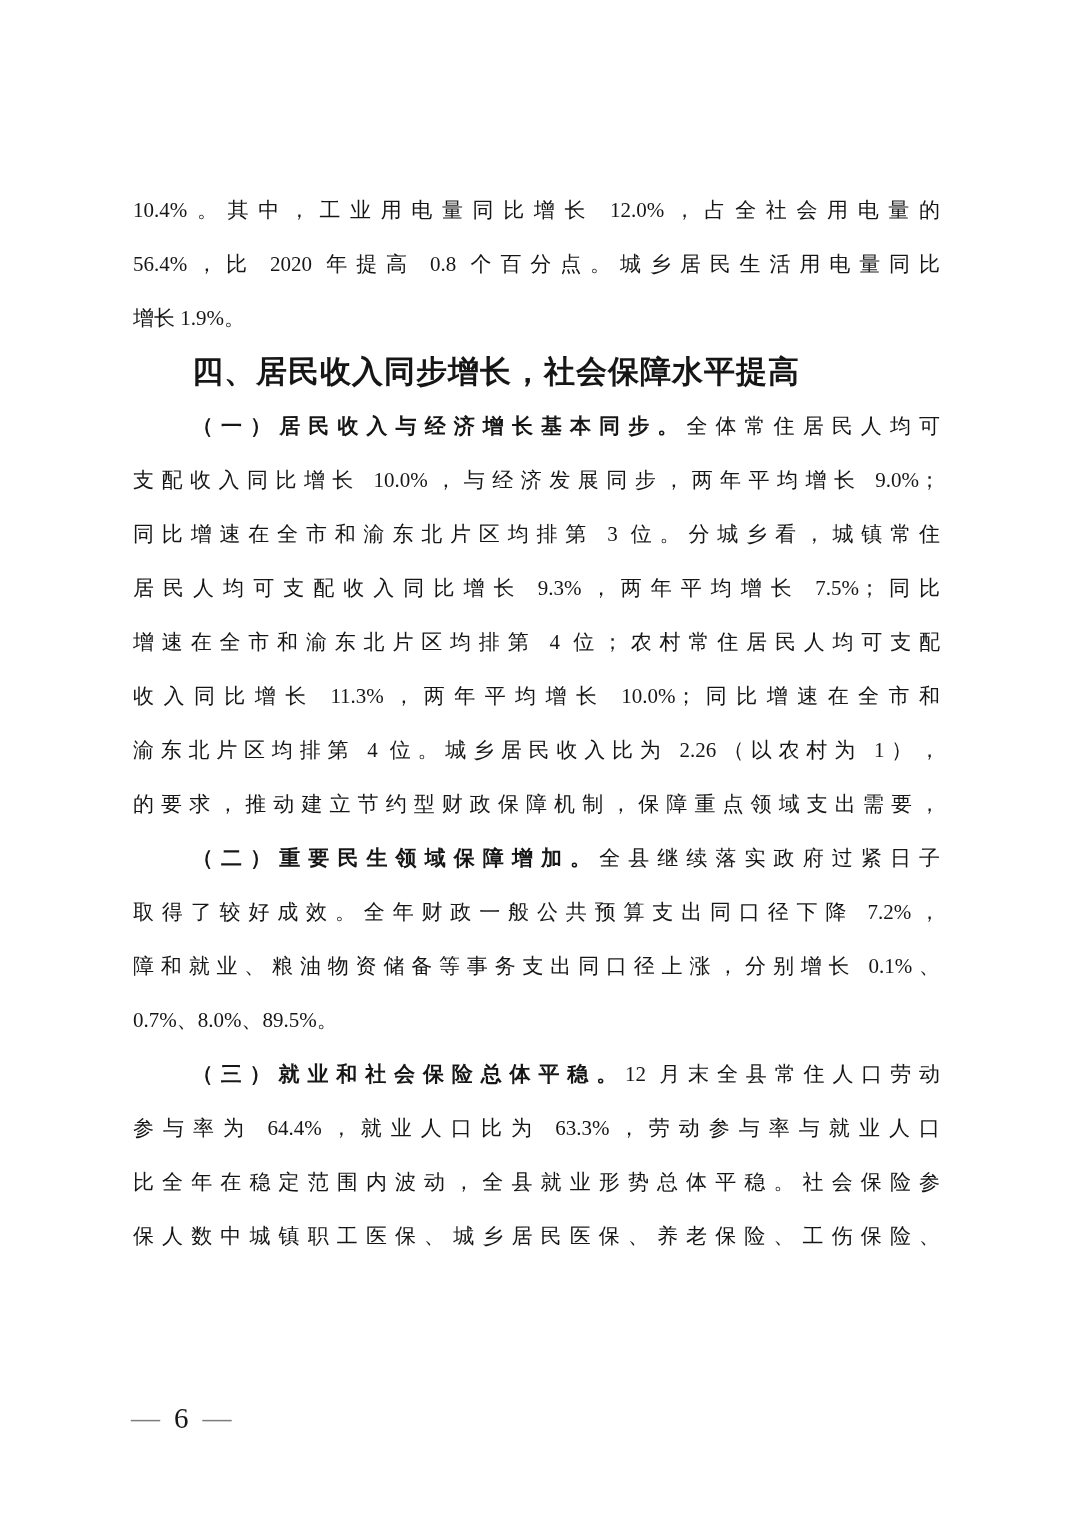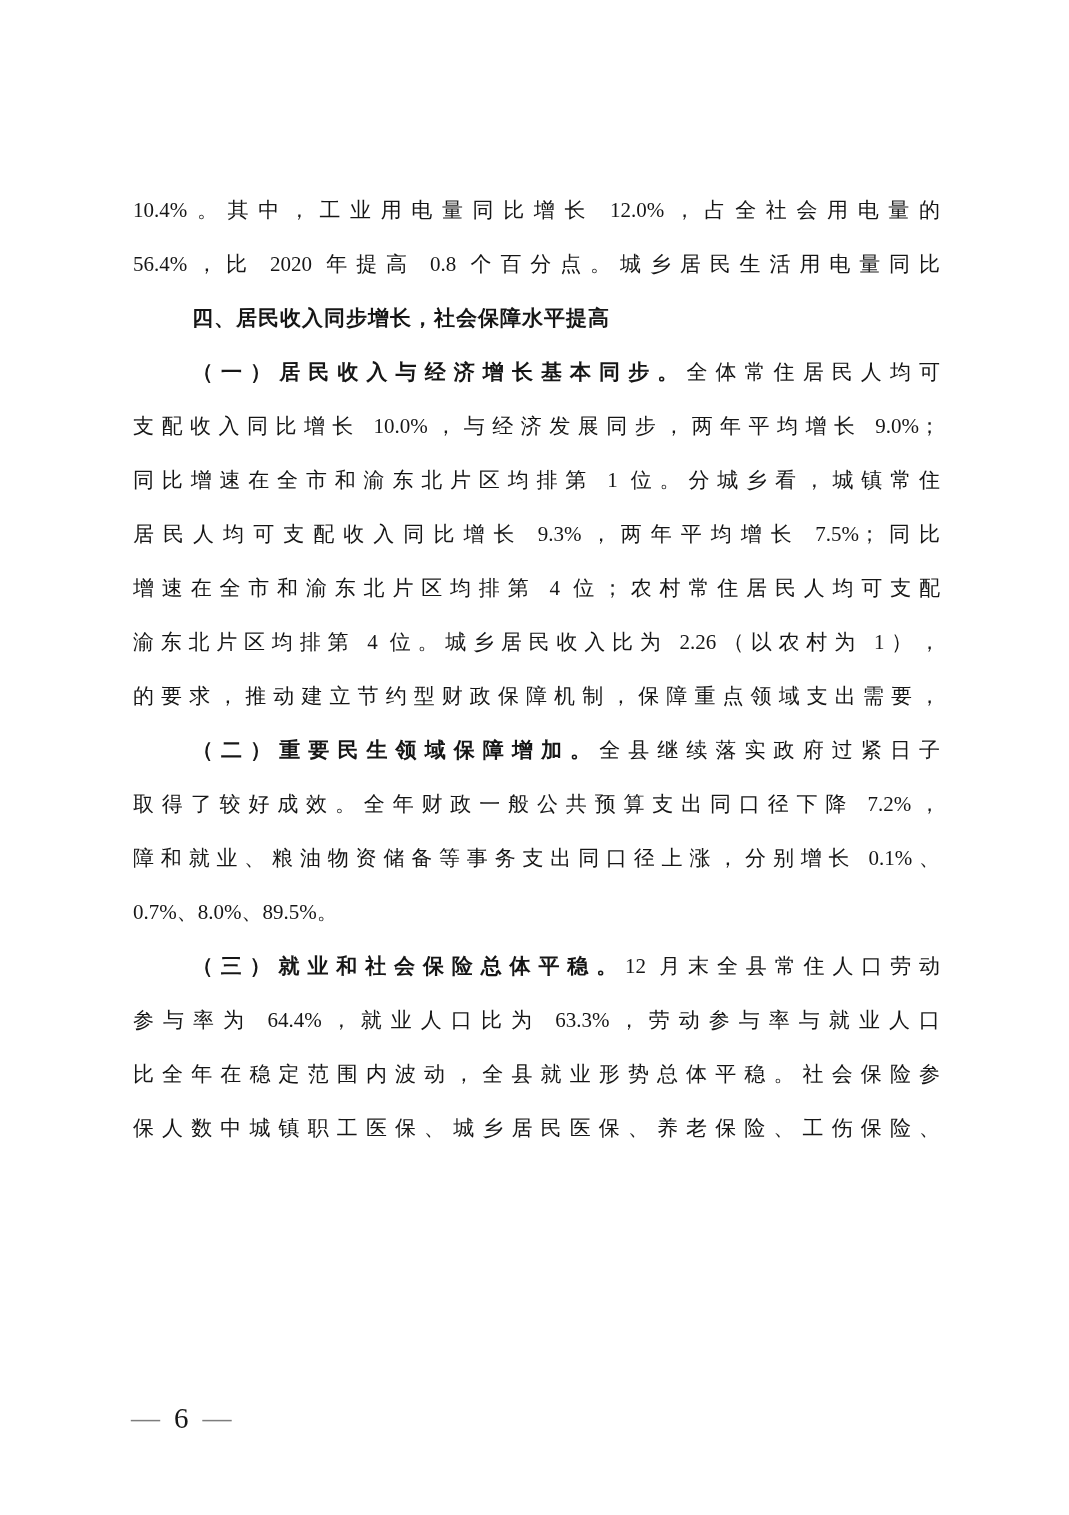--- a/index.html
+++ b/index.html
@@ -37,21 +37,21 @@
   }
   .line.indent {
     text-indent: 59px;
   }
   .seg-bold {
     font-weight: 700;
   }
   .block.heading .line {
     font-family: "Liberation Sans", "DejaVu Sans", sans-serif;
     font-weight: 700;
-    font-size: 21px;
+    font-size: 31px;
     letter-spacing: 1px;
   }
   .footer {
     position: absolute;
     left: 131px;
     top: 1398px;
     font-size: 29px;
     line-height: 40px;
     color: #161616;
   }
@@ -63,30 +63,32 @@
   .footer .dash.right { margin-left: 14px; }
   .footer .num { color: #161616; }
 </style>
 </head>
 <body>
 
 <div class="doc">
     <div class="block body">
       <div class="line fill"><span class="seg">10.4%。其中，工业用电量同比增长 12.0%，占全社会用电量的</span></div>
       <div class="line fill"><span class="seg">56.4%，比 2020 年提高 0.8 个百分点。城乡居民生活用电量同比</span></div>
+      <div class="line"><span class="seg">增长 1.9%。</span></div>
     </div>
     <div class="block heading">
       <div class="line indent"><span class="seg-bold">四、居民收入同步增长，社会保障水平提高</span></div>
     </div>
     <div class="block body">
       <div class="line fill indent"><span class="seg-bold">（一）居民收入与经济增长基本同步。</span><span class="seg">全体常住居民人均可</span></div>
       <div class="line fill"><span class="seg">支配收入同比增长 10.0%，与经济发展同步，两年平均增长 9.0%；</span></div>
-      <div class="line fill"><span class="seg">同比增速在全市和渝东北片区均排第 1 位。分城乡看，城镇常住</span></div>
+      <div class="line fill"><span class="seg">同比增速在全市和渝东北片区均排第 3 位。分城乡看，城镇常住</span></div>
       <div class="line fill"><span class="seg">居民人均可支配收入同比增长 9.3%，两年平均增长 7.5%；同比</span></div>
       <div class="line fill"><span class="seg">增速在全市和渝东北片区均排第 4 位；农村常住居民人均可支配</span></div>
+      <div class="line fill"><span class="seg">收入同比增长 11.3%，两年平均增长 10.0%；同比增速在全市和</span></div>
       <div class="line fill"><span class="seg">渝东北片区均排第 4 位。城乡居民收入比为 2.26（以农村为 1），</span></div>
     </div>
     <div class="block body">
       <div class="line fill"><span class="seg">的要求，推动建立节约型财政保障机制，保障重点领域支出需要，</span></div>
       <div class="line fill indent"><span class="seg-bold">（二）重要民生领域保障增加。</span><span class="seg">全县继续落实政府过紧日子</span></div>
       <div class="line fill"><span class="seg">取得了较好成效。全年财政一般公共预算支出同口径下降 7.2%，</span></div>
       <div class="line fill"><span class="seg">障和就业、粮油物资储备等事务支出同口径上涨，分别增长 0.1%、</span></div>
       <div class="line"><span class="seg">0.7%、8.0%、89.5%。</span></div>
     </div>
     <div class="block body">

